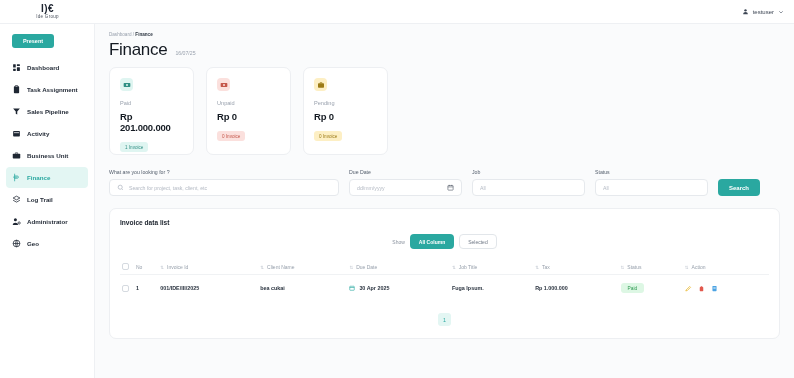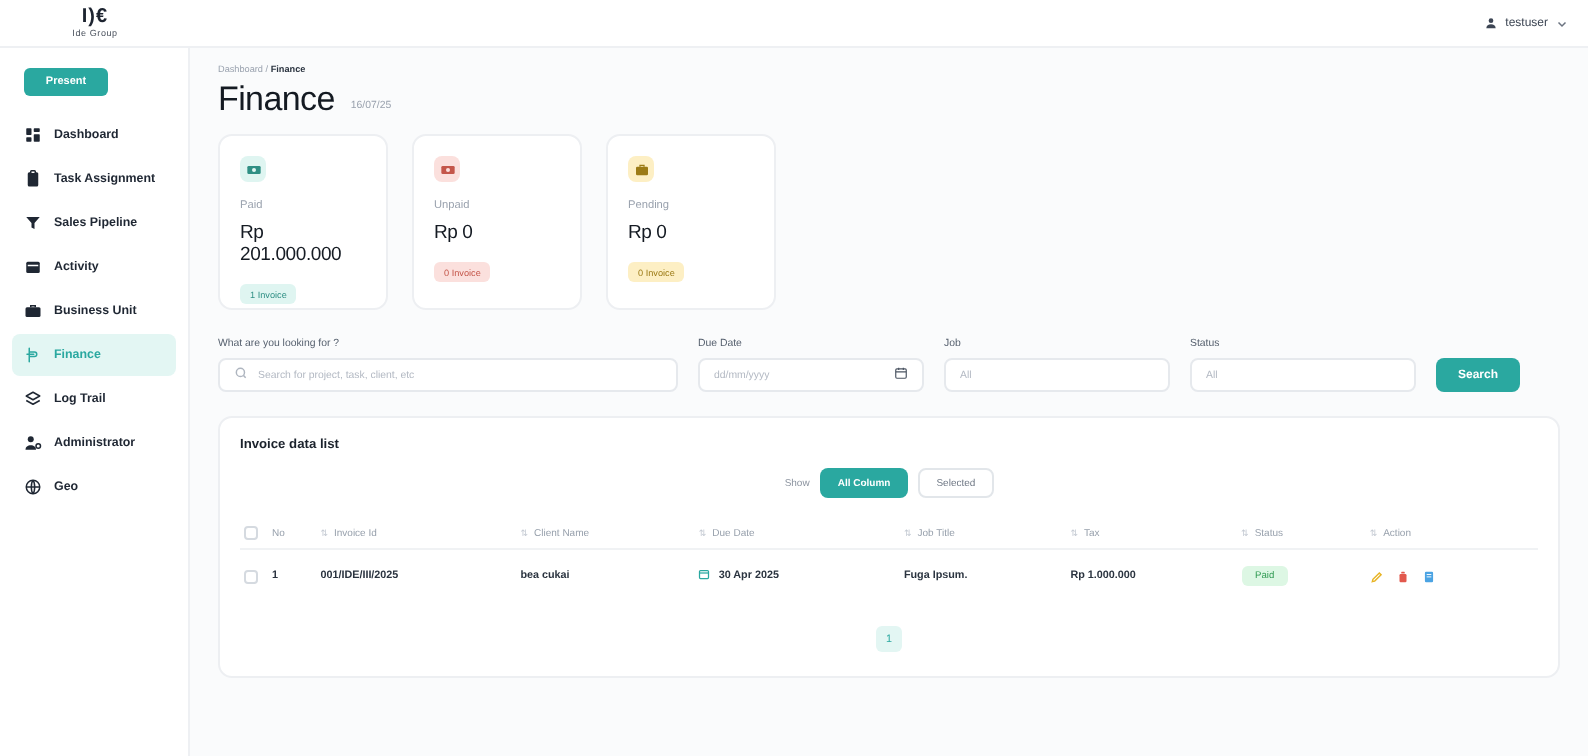--- a/index.html
+++ b/index.html
@@ -68,21 +68,21 @@
   
   .cards { display: flex; gap: 12px; margin-bottom: 14px; }
   .card {
     width: 85px; height: 88px;
     background: #fff; border: 1px solid #edeff2; border-radius: 7px;
     padding: 10px 10px 0 10px;
     display: flex; flex-direction: column;
   }
   .card-ic { width: 13px; height: 13px; border-radius: 4px; display: flex; align-items: center; justify-content: center; margin-bottom: 9px; }
   .card-label { font-size: 5.6px; color: #9aa2ae; margin-bottom: 5px; }
-  .card-amount { font-size: 9.5px; font-weight: 400; color: #151b23; margin-bottom: 9px; letter-spacing: -.2px; }
+  .card-amount { font-size: 9.5px; font-weight: 700; color: #151b23; margin-bottom: 9px; letter-spacing: -.2px; }
   .card-badge { align-self: flex-start; font-size: 4.6px; padding: 2.5px 5px; border-radius: 3px; font-weight: 400; }
   .c-paid .card-ic { background: #dff5f1; }
   .c-paid .card-badge { background: #dff5f1; color: #2f8f84; }
   .c-unpaid .card-ic { background: #fbe0dd; }
   .c-unpaid .card-badge { background: #fbe0dd; color: #c4564a; }
   .c-pending .card-ic { background: #fdefc4; }
   .c-pending .card-badge { background: #fdefc4; color: #9c7b16; }
 
   
   .filters { display: flex; align-items: flex-end; gap: 10px; margin-bottom: 12px; }

